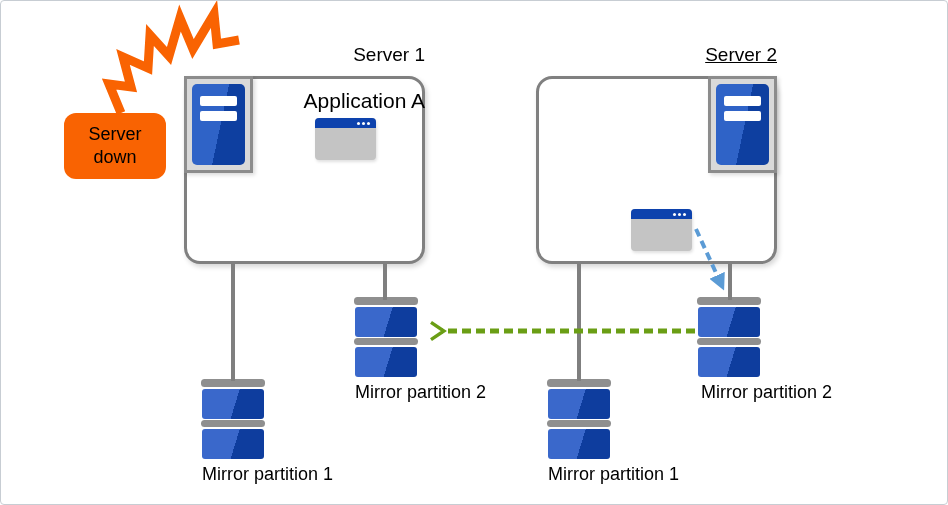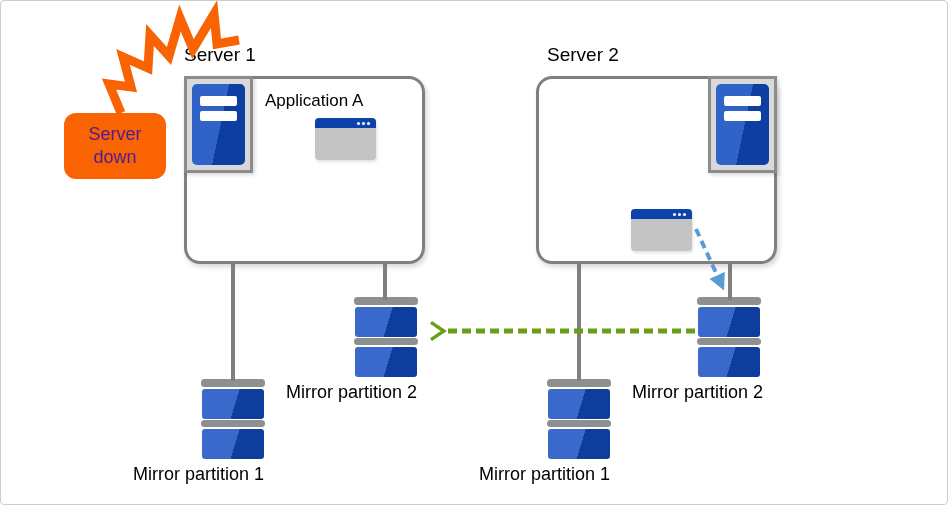--- a/index.html
+++ b/index.html
@@ -18,25 +18,25 @@
   .server-box{
     position:absolute;top:75px;width:241px;height:188px;
     border:3px solid var(--box-border,#808080);
     border-radius:16px;background:#fff;
     box-shadow:2px 3px 5px rgba(0,0,0,.16);
     box-sizing:border-box;
   }
   #server1-box{left:183px;}
   #server2-box{left:535px;}
   
-  .lbl{position:absolute;font-size:18px;line-height:20px;text-align:left;white-space:nowrap;}
+  .lbl{position:absolute;font-size:18px;line-height:20px;text-align:right;white-space:nowrap;}
   .title{font-size:19px;}
   #server1-title{left:183px;top:44px;width:241px;}
-  #server2-title{left:546px;top:44px;width:241px;}
-  #appA-label{left:264px;top:90px;width:160px;font-size:17px;}
+  #server2-title{left:535px;top:44px;width:241px;text-decoration:underline;}
+  #appA-label{left:264px;top:90px;width:160px;font-size:21px;}
   #appB-label{left:606px;top:181px;width:160px;font-size:17.5px;}
   #s1p2-label{left:285px;top:381px;width:200px;}
   #s2p2-label{left:631px;top:381px;width:200px;}
   #s1p1-label{left:132px;top:463px;width:200px;}
   #s2p1-label{left:478px;top:463px;width:200px;}
   #mirroring-label{left:563px;top:341px;width:160px;}
   
   .srv-frame{
     position:absolute;width:69px;height:97px;box-sizing:border-box;
     background:var(--frame-bg,#d9d9d9);
@@ -59,21 +59,21 @@
   #appA-window{left:314px;top:117px;}
   #appB-window{left:630px;top:208px;}
   .titlebar{height:10px;background:var(--window-titlebar,#0d42ad);position:relative;}
   .dots{
     position:absolute;right:6px;top:3.5px;width:3px;height:3px;border-radius:50%;
     background:#fff;box-shadow:-5px 0 0 #fff,-10px 0 0 #fff;
   }
   
   #server-down-badge{
     position:absolute;left:63px;top:112px;width:102px;height:66px;border-radius:12px;
-    background:var(--alert-bg,#f96302);color:#4c1d95;font-size:18px;line-height:23px;
+    background:var(--alert-bg,#f96302);color:#000000;font-size:18px;line-height:23px;
     display:flex;flex-direction:column;justify-content:center;align-items:center;
   }
   
   .disk{position:absolute;width:64px;display:flex;flex-direction:column;align-items:center;gap:1.5px;}
   .disk .cap,.disk .mid{width:64px;height:7px;border-radius:3.5px;background:var(--hardware-gray,#8f8f8f);}
   .disk .cap{height:8px;}
   .disk .seg{
     width:62px;height:30px;border-radius:3px;
     background:linear-gradient(107deg,var(--disk-light,#3a68cb) 53%,var(--disk-dark,#0e3d9e) 53%);
   }

